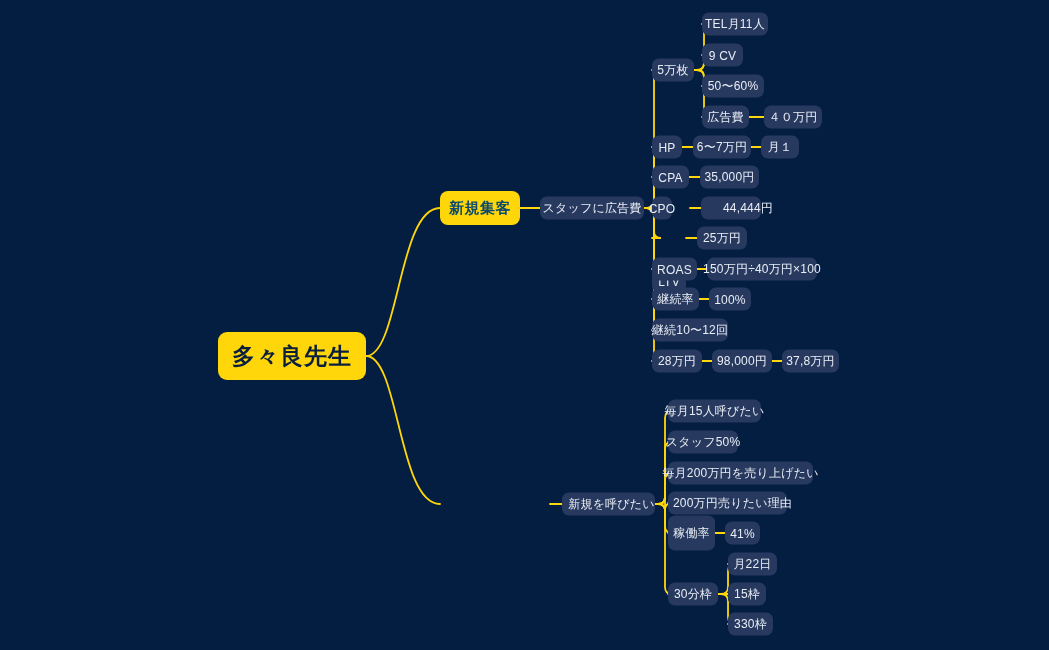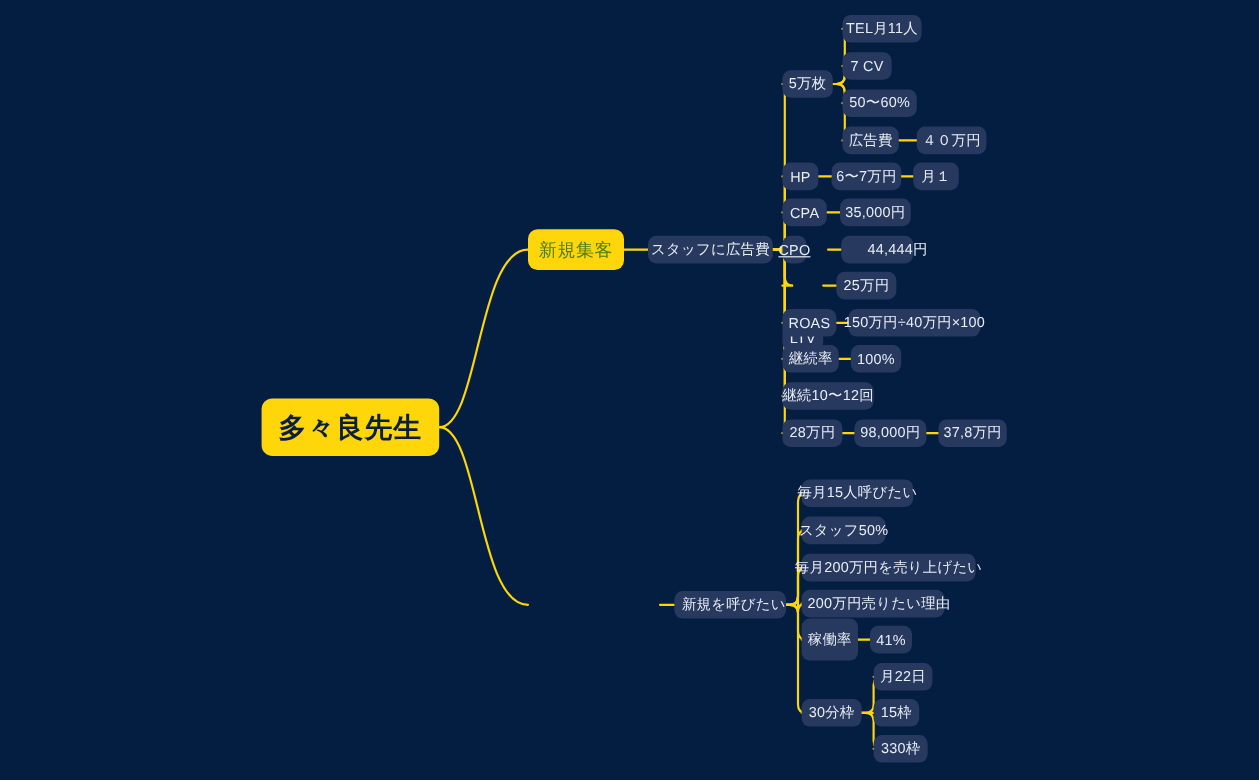--- a/index.html
+++ b/index.html
@@ -43,22 +43,22 @@
     font-weight: bold;
     font-size: 23px;
     border-radius: 9px;
     padding: 0 14px;
     height: 48px;
     letter-spacing: 1px;
   }
   
   .node.branch {
     background: #ffd60a;
-    color: #4d7c0f;
-    font-weight: normal;
+    color: #0c4a6e;
+    font-weight: bold;
     font-size: 15px;
     border-radius: 8px;
     padding: 0 13px;
     height: 34px;
     letter-spacing: 0.5px;
   }
   
   .node.pill {
     background: #27395e;
     color: #e9edf6;
@@ -110,30 +110,30 @@
       <path d="M 655 504 L 658 504 Q 665 504 665 511 L 665 587 Q 665 594 672 594 L 668 594" fill="none" stroke="#ffd60a" stroke-width="1.8" stroke-linecap="round"></path>
       <path d="M 718 594 L 721 594 Q 728 594 728 587 L 728 571 Q 728 564 735 564 L 728 564" fill="none" stroke="#ffd60a" stroke-width="1.8" stroke-linecap="round"></path>
       <path d="M 718 594 L 728 594" fill="none" stroke="#ffd60a" stroke-width="1.8" stroke-linecap="round"></path>
       <path d="M 718 594 L 721 594 Q 728 594 728 601 L 728 617 Q 728 624 735 624 L 728 624" fill="none" stroke="#ffd60a" stroke-width="1.8" stroke-linecap="round"></path>
     </svg>
 <div class="node root" style="left: 218px; top: 356px; width: 148px; height: 48px;">多々良先生</div>
     <div class="node branch" style="left: 440px; top: 208px; width: 80px; height: 34px;">新規集客</div>
     <div class="node pill" style="left: 540px; top: 208px; width: 104px; height: 23px;">スタッフに広告費</div>
     <div class="node pill" style="left: 652px; top: 70px; width: 42px; height: 23px;">5万枚</div>
     <div class="node pill" style="left: 702px; top: 24px; width: 66px; height: 23px;">TEL月11人</div>
-    <div class="node pill" style="left: 702px; top: 55px; width: 41px; height: 23px;">7 CV</div>
+    <div class="node pill" style="left: 702px; top: 55px; width: 41px; height: 23px;">9 CV</div>
     <div class="node pill" style="left: 702px; top: 86px; width: 62px; height: 23px;">50〜60%</div>
     <div class="node pill" style="left: 702px; top: 117px; width: 47px; height: 23px;">広告費</div>
     <div class="node pill" style="left: 764px; top: 117px; width: 58px; height: 23px;">４０万円</div>
     <div class="node pill" style="left: 652px; top: 147px; width: 30px; height: 23px;">HP</div>
     <div class="node pill" style="left: 693px; top: 147px; width: 58px; height: 23px;">6〜7万円</div>
     <div class="node pill" style="left: 761px; top: 147px; width: 38px; height: 23px;">月１</div>
     <div class="node pill" style="left: 652px; top: 177px; width: 37px; height: 23px;">CPA</div>
     <div class="node pill" style="left: 700px; top: 177px; width: 59px; height: 23px;">35,000円</div>
-    <div class="node pill" style="left: 652px; top: 208px; width: 18px; height: 23px; text-decoration: underline;">CPO</div>
+    <div class="node pill" style="left: 652px; top: 208px; width: 18px; height: 23px;">CPO</div>
     <div class="node pill" style="left: 701px; top: 208px; width: 60px; height: 23px; padding-left: 44px;">44,444円</div>
     <div class="node pill" style="left: 652px; top: 238px; width: 34px; height: 23px; margin-top: 43px;">LTV</div>
     <div class="node pill" style="left: 697px; top: 238px; width: 50px; height: 23px;">25万円</div>
     <div class="node pill" style="left: 652px; top: 269px; width: 45px; height: 23px;">ROAS</div>
     <div class="node pill" style="left: 707px; top: 269px; width: 110px; height: 23px;">150万円÷40万円×100</div>
     <div class="node pill" style="left: 652px; top: 299px; width: 47px; height: 23px;">継続率</div>
     <div class="node pill" style="left: 709px; top: 299px; width: 42px; height: 23px;">100%</div>
     <div class="node pill" style="left: 652px; top: 330px; width: 76px; height: 23px;">継続10〜12回</div>
     <div class="node pill" style="left: 652px; top: 361px; width: 50px; height: 23px;">28万円</div>
     <div class="node pill" style="left: 712px; top: 361px; width: 60px; height: 23px;">98,000円</div>

